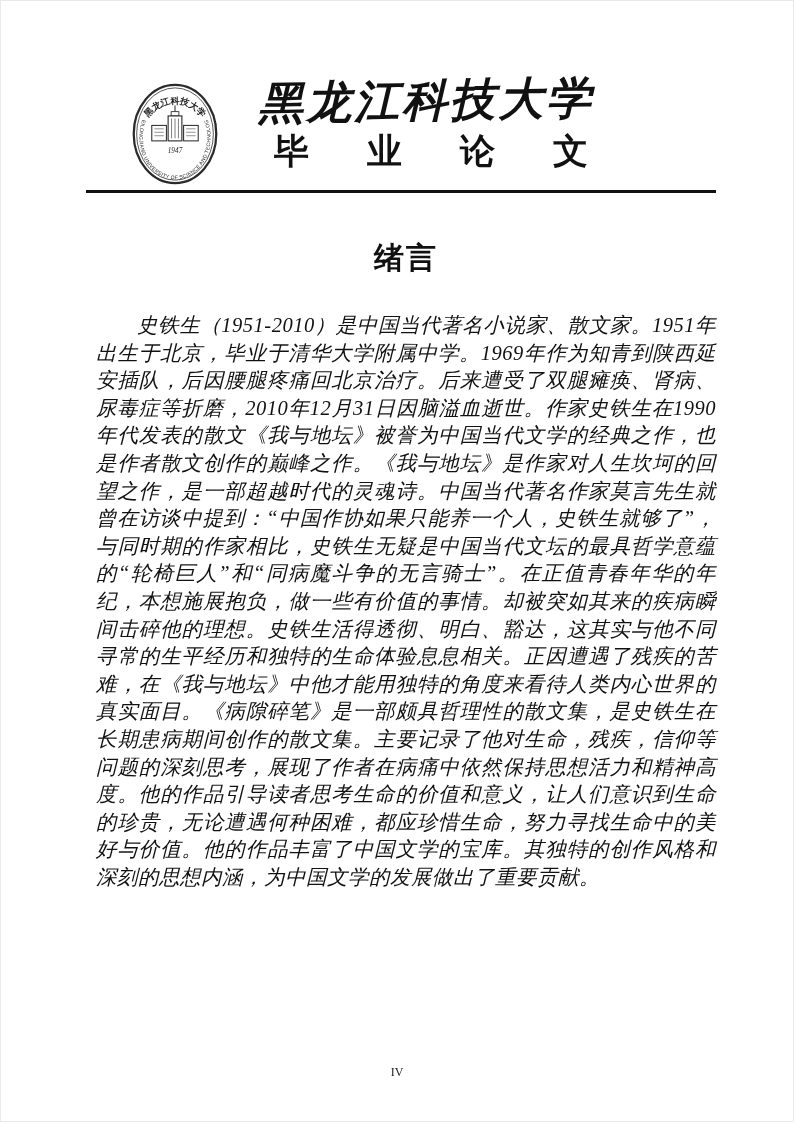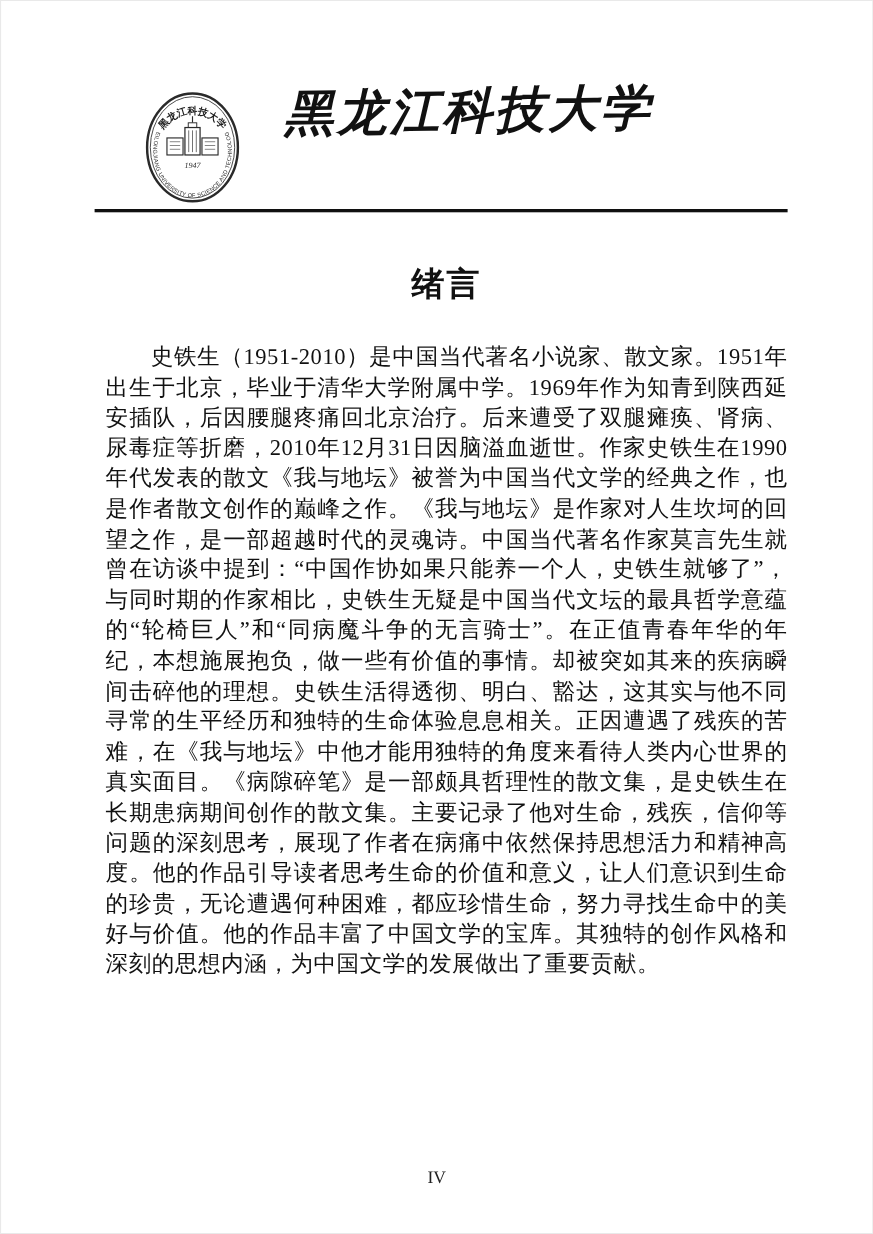--- a/index.html
+++ b/index.html
@@ -62,28 +62,29 @@
   }
   .body-text {
     position: absolute;
     left: 96px; top: 312px;
     width: 620px;
     font-size: 20.5px;
     line-height: 27.6px;
     text-align: justify;
     text-indent: 2em;
     letter-spacing: 0.5px;
+    font-style: italic;
   }
 
   
   .page-footer {
     position: absolute;
     left: 0; right: 0; bottom: 42px;
     text-align: center;
-    font-size: 16px;
+    font-size: 12px;
     color: #222;
   }
 </style>
 </head>
 <body>
 
 <div class="doc-header">
 
   <div class="logo-wrap">
     <svg viewBox="0 0 100 120" xmlns="http://www.w3.org/2000/svg">
@@ -119,20 +120,21 @@
         <line x1="63" y1="58" x2="74" y2="58" stroke-width="0.6"></line>
         <line x1="63" y1="62" x2="74" y2="62" stroke-width="0.6"></line>
       </g>
 
       <text x="50" y="82" text-anchor="middle" font-size="8.5" font-style="italic" fill="#2a2a2a" font-family="serif">1947</text>
     </svg>
   </div>
 
   <div class="header-titles">
     <div class="uni-name">黑龙江科技大学</div>
+    <div class="thesis-type">毕业论文</div>
   </div>
 
 </div>
 
 <div class="section-title">绪言</div>
 
 <div class="body-text">史铁生（1951-2010）是中国当代著名小说家、散文家。1951年出生于北京，毕业于清华大学附属中学。1969年作为知青到陕西延安插队，后因腰腿疼痛回北京治疗。后来遭受了双腿瘫痪、肾病、尿毒症等折磨，2010年12月31日因脑溢血逝世。作家史铁生在1990年代发表的散文《我与地坛》被誉为中国当代文学的经典之作，也是作者散文创作的巅峰之作。《我与地坛》是作家对人生坎坷的回望之作，是一部超越时代的灵魂诗。中国当代著名作家莫言先生就曾在访谈中提到：“中国作协如果只能养一个人，史铁生就够了”，与同时期的作家相比，史铁生无疑是中国当代文坛的最具哲学意蕴的“轮椅巨人”和“同病魔斗争的无言骑士”。在正值青春年华的年纪，本想施展抱负，做一些有价值的事情。却被突如其来的疾病瞬间击碎他的理想。史铁生活得透彻、明白、豁达，这其实与他不同寻常的生平经历和独特的生命体验息息相关。正因遭遇了残疾的苦难，在《我与地坛》中他才能用独特的角度来看待人类内心世界的真实面目。《病隙碎笔》是一部颇具哲理性的散文集，是史铁生在长期患病期间创作的散文集。主要记录了他对生命，残疾，信仰等问题的深刻思考，展现了作者在病痛中依然保持思想活力和精神高度。他的作品引导读者思考生命的价值和意义，让人们意识到生命的珍贵，无论遭遇何种困难，都应珍惜生命，努力寻找生命中的美好与价值。他的作品丰富了中国文学的宝库。其独特的创作风格和深刻的思想内涵，为中国文学的发展做出了重要贡献。</div>
 
 <div class="page-footer">IV</div>
 

